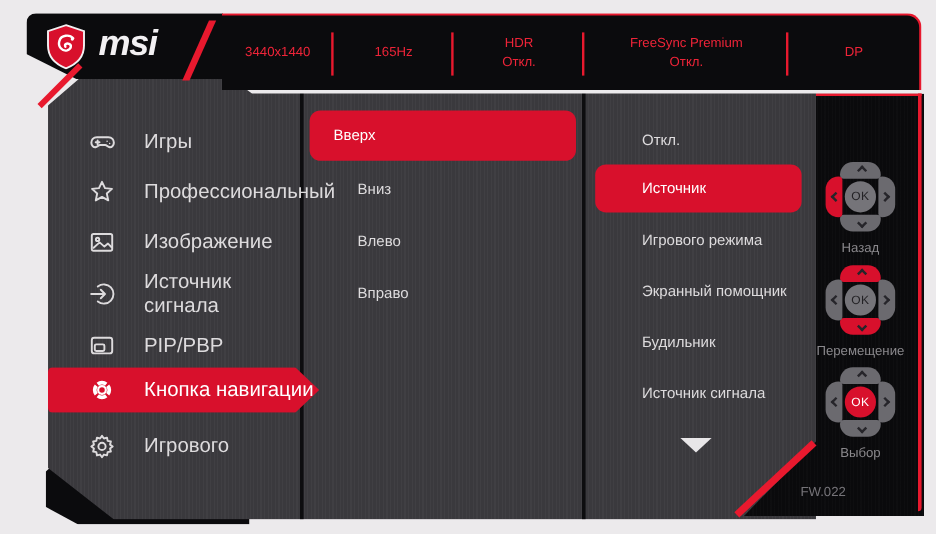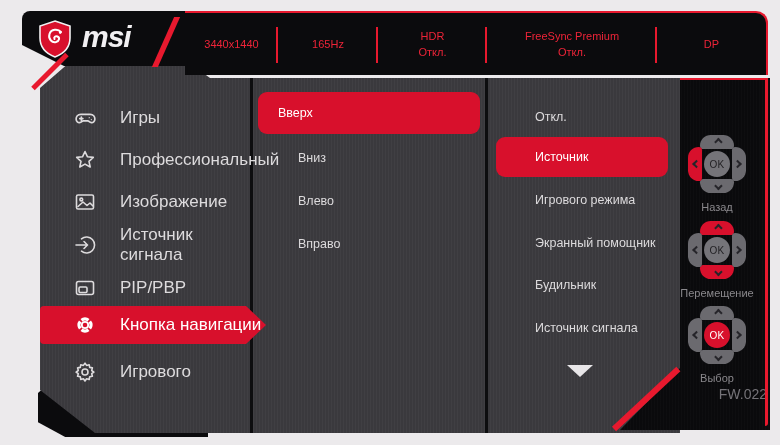--- a/index.html
+++ b/index.html
@@ -77,21 +77,21 @@
   .ok { position:absolute; left:16px; top:16px; width:26px; height:26px; border-radius:50%;
     background:#757479; color:#232225; font-size:10px; font-weight:normal;
     display:flex; align-items:center; justify-content:center; letter-spacing:.3px; }
   .ok.red { background:#d8102c; color:#fff; }
   .ch { width:6px; height:6px; border-left:2px solid #26252a; border-bottom:2px solid #26252a; }
   .ch.u { transform:rotate(135deg) translate(-1px,-1px); }
   .ch.d { transform:rotate(-45deg) translate(1px,1px); }
   .ch.l { transform:rotate(45deg) translate(1px,-1px); }
   .ch.r { transform:rotate(225deg) translate(1px,-1px); }
   .pad-label { position:absolute; left:52px; width:100px; text-align:center; color:#8a888c; font-size:11px; }
-  .fw { position:absolute; left:52px; top:308px; width:100px; text-align:right; color:#757378; font-size:14px; }
+  .fw { position:absolute; left:52px; top:326px; width:100px; text-align:left; color:#757378; font-size:11px; }
 
   .icon-svg { stroke:#dddbdd; fill:none; stroke-width:1.6; stroke-linecap:round; stroke-linejoin:round; }
 </style>
 </head>
 <body>
 
 <div class="screen">
 
   <div class="corner-bl"></div>
 

